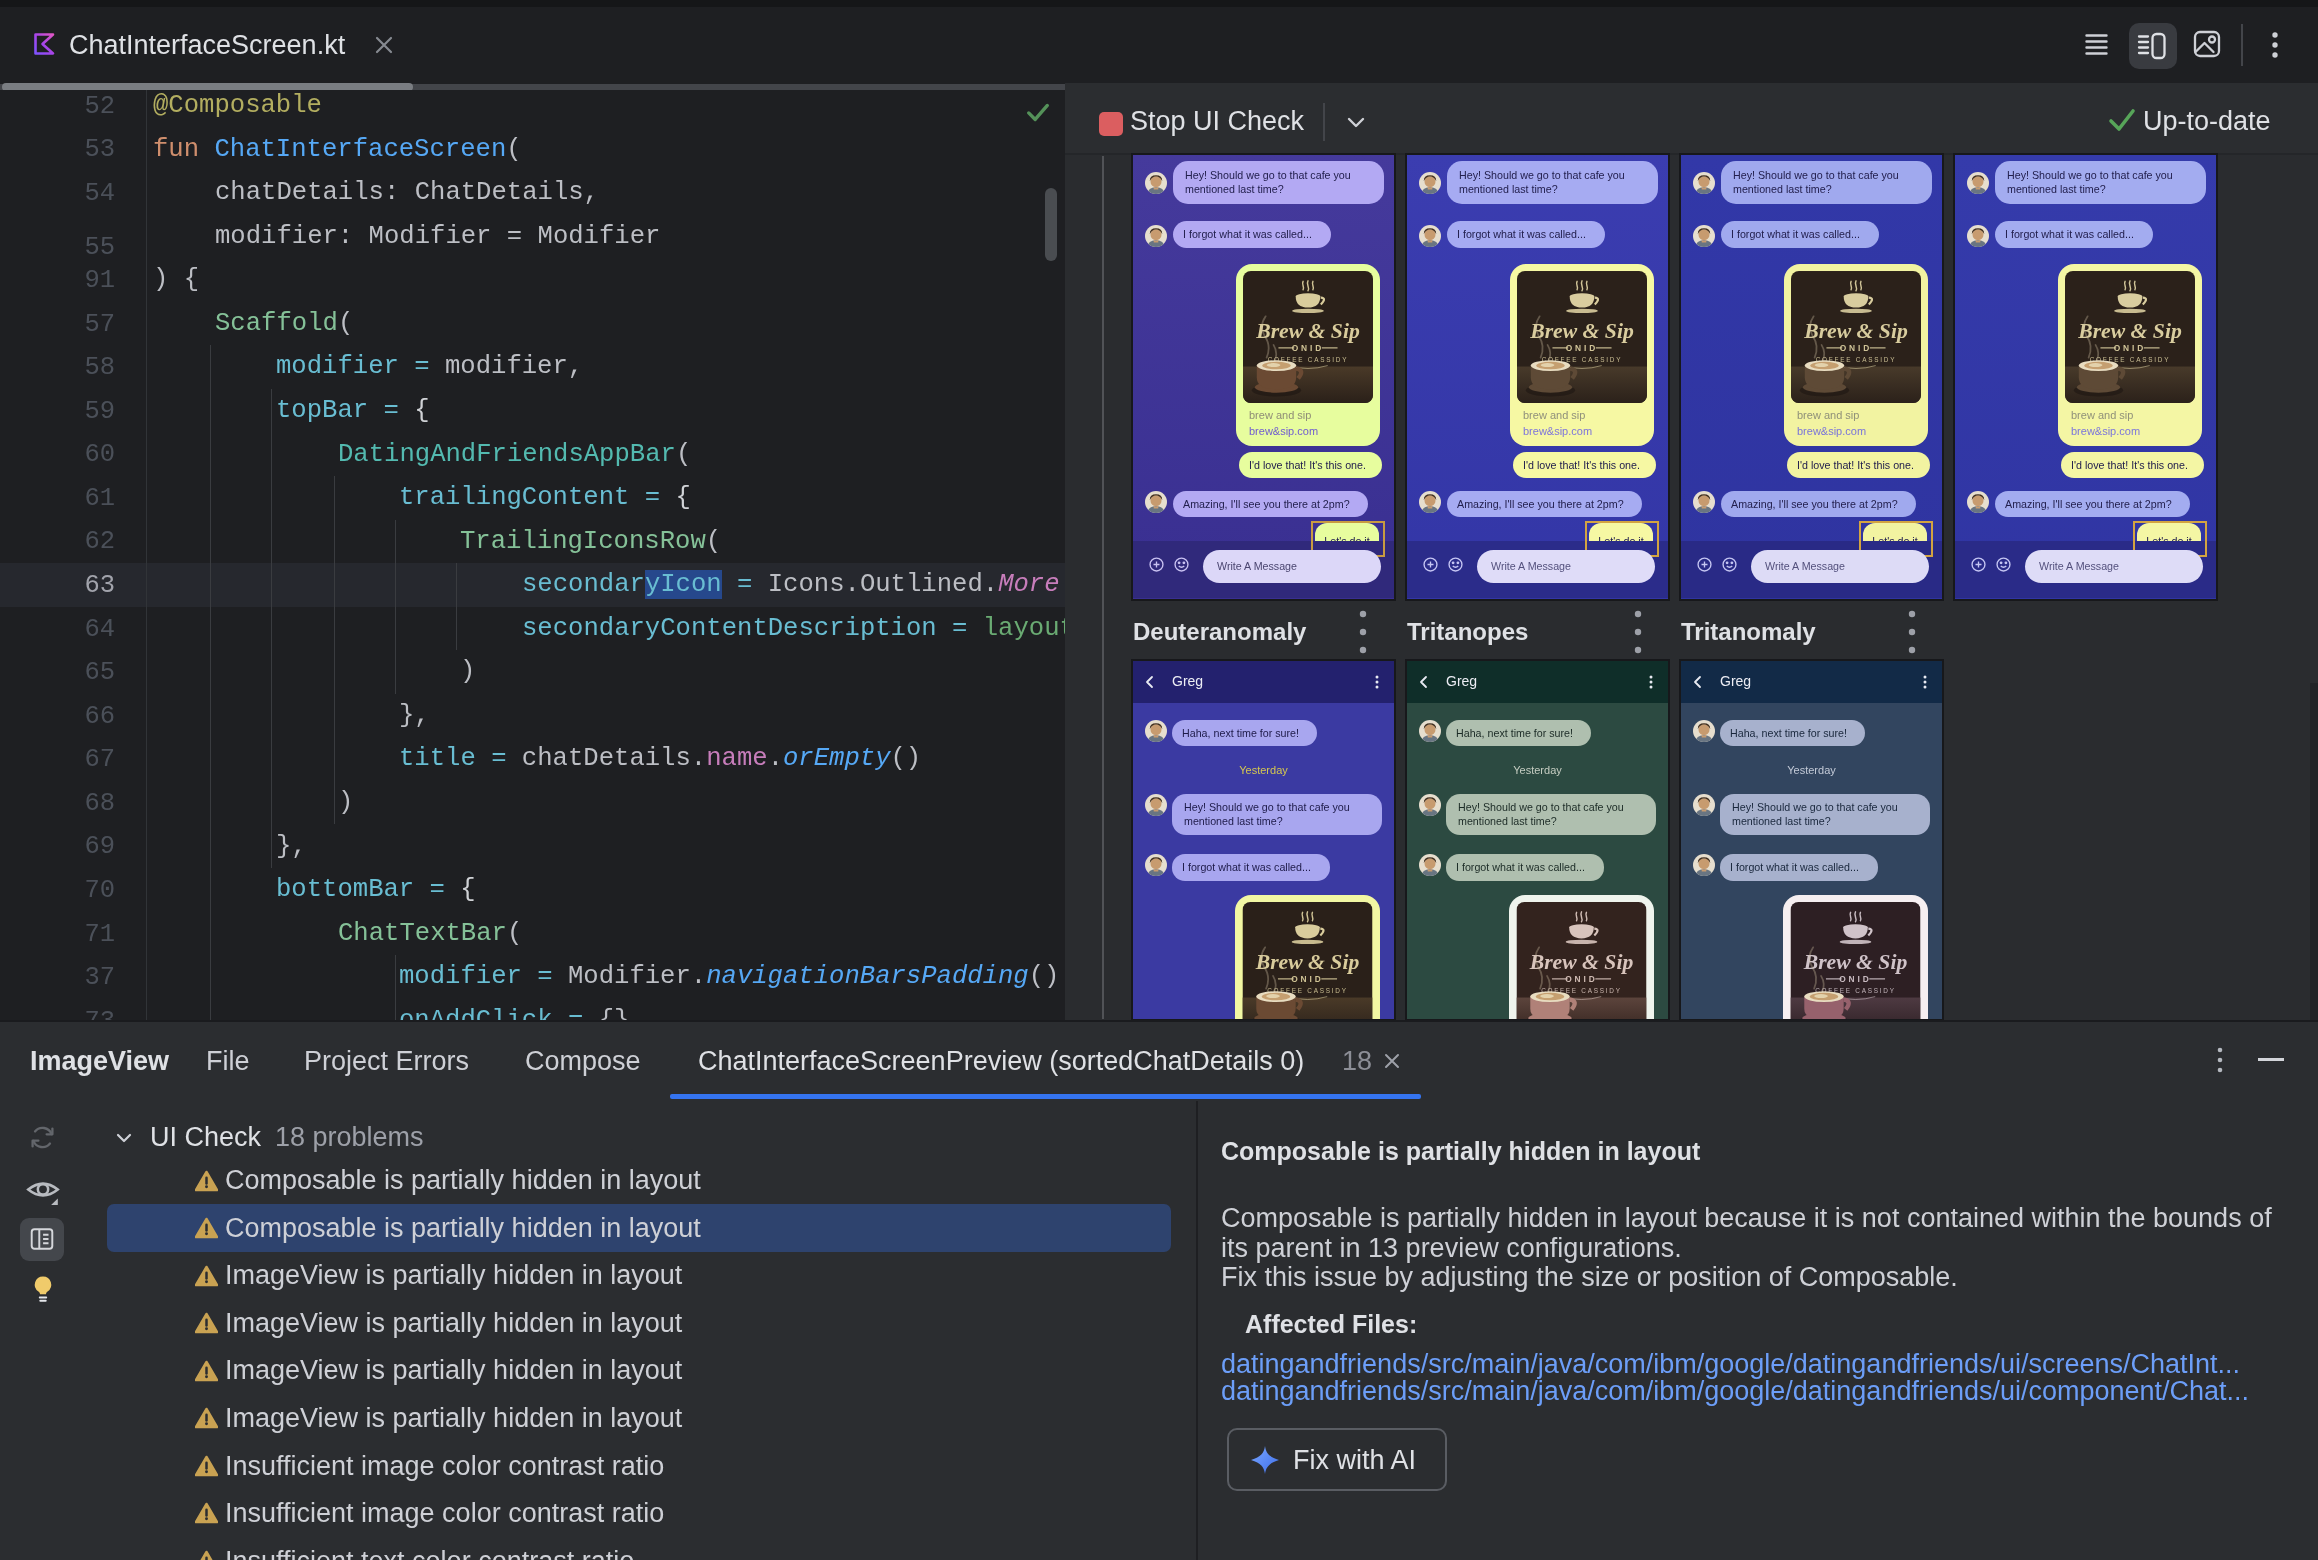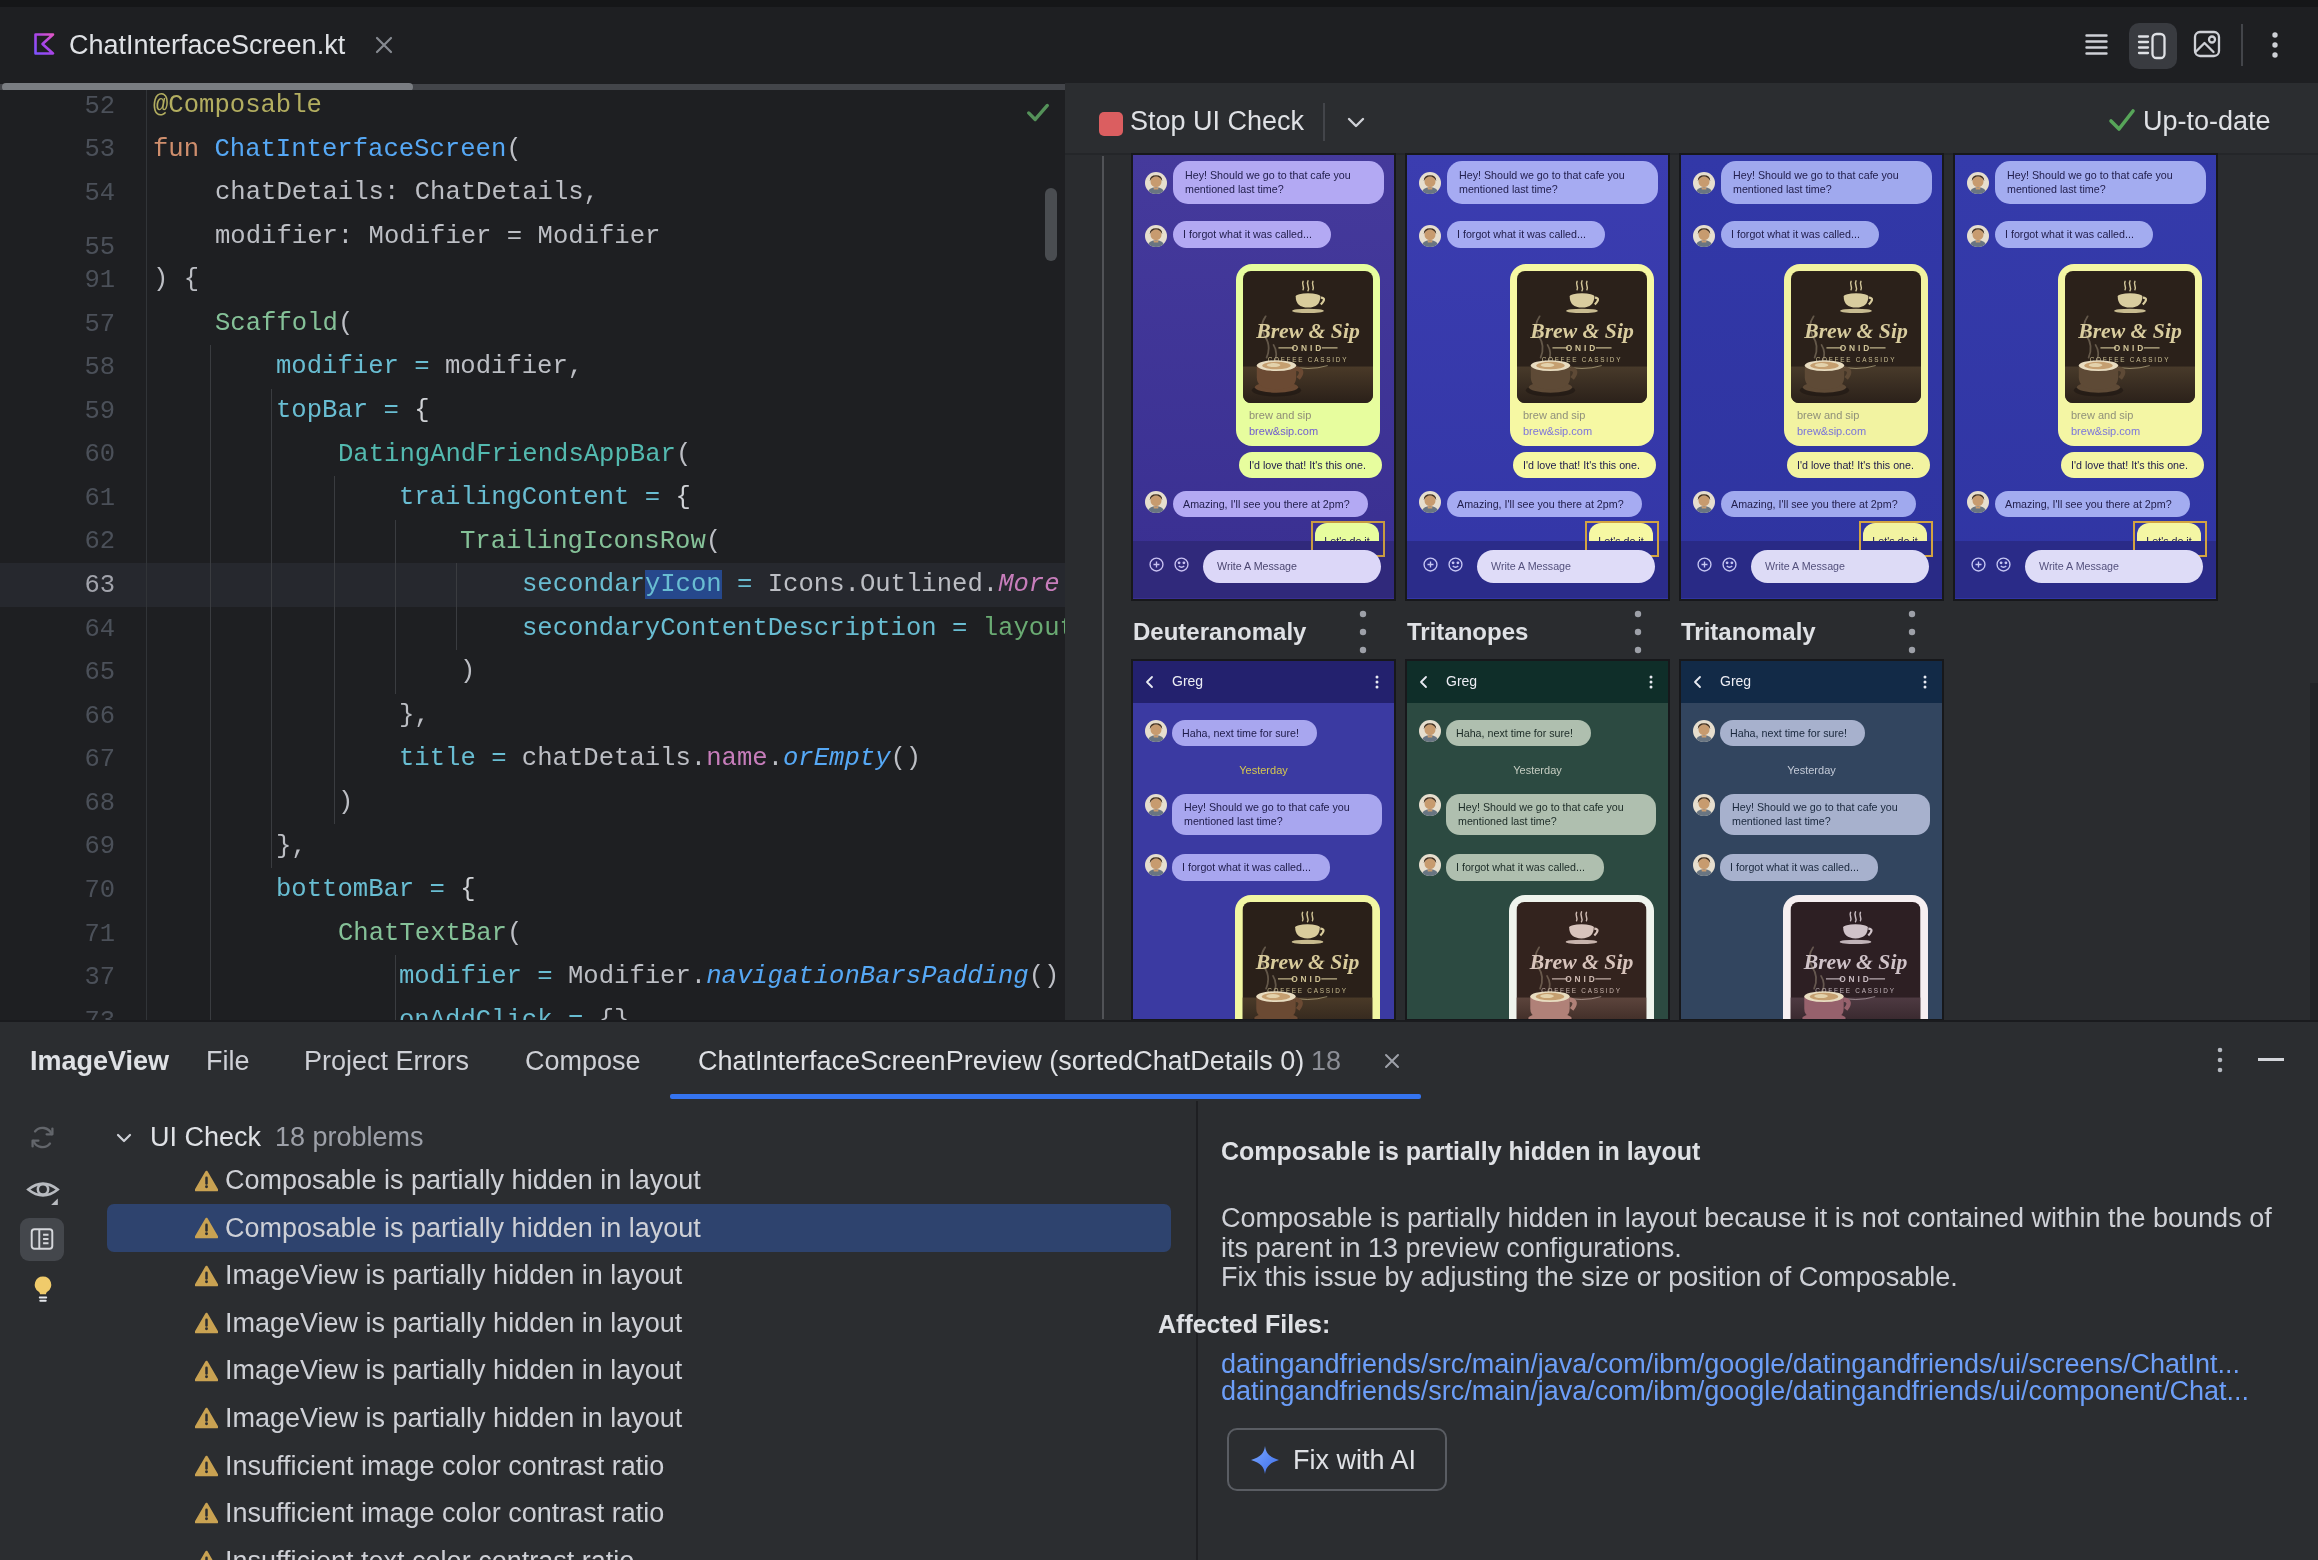--- a/index.html
+++ b/index.html
@@ -849,21 +849,21 @@
 <ellipse cx="31" cy="95.5" rx="7" ry="2" fill="#E3D2AC"></ellipse>
 </g>
       </svg>
     </div>
 <div class="abs" style="left:0;top:1020px;width:2319px;height:541px;background:#2B2D30;border-top:2px solid #1A1B1E;overflow:hidden">
 <div style="position:absolute;left:30px;top:39px;transform:translateY(-50%);font-family:'Liberation Sans',sans-serif;font-size:27px;font-weight:700;color:#DFE1E5;white-space:pre;">ImageView</div>
 <div style="position:absolute;left:206px;top:39px;transform:translateY(-50%);font-family:'Liberation Sans',sans-serif;font-size:27px;font-weight:400;color:#CED0D6;white-space:pre;">File</div>
 <div style="position:absolute;left:304px;top:39px;transform:translateY(-50%);font-family:'Liberation Sans',sans-serif;font-size:27px;font-weight:400;color:#CED0D6;white-space:pre;">Project Errors</div>
 <div style="position:absolute;left:525px;top:39px;transform:translateY(-50%);font-family:'Liberation Sans',sans-serif;font-size:27px;font-weight:400;color:#CED0D6;white-space:pre;">Compose</div>
 <div style="position:absolute;left:698px;top:39px;transform:translateY(-50%);font-family:'Liberation Sans',sans-serif;font-size:27px;font-weight:400;color:#DFE1E5;white-space:pre;">ChatInterfaceScreenPreview (sortedChatDetails 0)</div>
-<div style="position:absolute;left:1311px;top:39px;transform:translateY(-50%);font-family:'Liberation Sans',sans-serif;font-size:27px;font-weight:400;color:#8C8E96;white-space:pre;">18</div>
+<div style="position:absolute;left:1342px;top:39px;transform:translateY(-50%);font-family:'Liberation Sans',sans-serif;font-size:27px;font-weight:400;color:#8C8E96;white-space:pre;">18</div>
 <svg class="abs" style="left:1381px;top:28px" width="22" height="22" viewBox="0 0 22 22">
         <path d="M5 5 L17 17 M17 5 L5 17" stroke="#9DA0A8" stroke-width="2" stroke-linecap="round"></path>
       </svg>
 <div class="abs" style="left:670px;top:72px;width:751px;height:5px;background:#3574F0;border-radius:2px"></div>
 <svg class="abs" style="left:2215px;top:24px" width="10" height="30" viewBox="0 0 10 30">
         <g fill="#B4B8BF">
           <circle cx="5" cy="4" r="2.3"></circle>
           <circle cx="5" cy="14" r="2.3"></circle>
           <circle cx="5" cy="24" r="2.3"></circle>
         </g>
@@ -953,21 +953,21 @@
         <path d="M12 1.5 L23 20.5 H1 Z" fill="#C9A252" stroke="#C9A252" stroke-width="2.5" stroke-linejoin="round"></path>
         <path d="M12 7.5 V13.5" stroke="#2B2D30" stroke-width="2.6" stroke-linecap="round"></path>
         <circle cx="12" cy="17" r="1.5" fill="#2B2D30"></circle>
       </svg>
 <div style="position:absolute;left:225px;top:539px;transform:translateY(-50%);font-family:'Liberation Sans',sans-serif;font-size:27px;font-weight:400;color:#CED0D6;white-space:pre;">Insufficient text color contrast ratio</div>
 <div class="abs" style="left:1196px;top:79px;width:2px;height:461px;background:#1E1F22"></div>
 <div style="position:absolute;left:1221px;top:129px;transform:translateY(-50%);font-family:'Liberation Sans',sans-serif;font-size:25px;font-weight:700;color:#DFE1E5;white-space:pre;">Composable is partially hidden in layout</div>
 <div style="position:absolute;left:1221px;top:196px;transform:translateY(-50%);font-family:'Liberation Sans',sans-serif;font-size:27px;font-weight:400;color:#CED0D6;white-space:pre;">Composable is partially hidden in layout because it is not contained within the bounds of</div>
 <div style="position:absolute;left:1221px;top:226px;transform:translateY(-50%);font-family:'Liberation Sans',sans-serif;font-size:27px;font-weight:400;color:#CED0D6;white-space:pre;">its parent in 13 preview configurations.</div>
 <div style="position:absolute;left:1221px;top:255px;transform:translateY(-50%);font-family:'Liberation Sans',sans-serif;font-size:27px;font-weight:400;color:#CED0D6;white-space:pre;">Fix this issue by adjusting the size or position of Composable.</div>
-<div style="position:absolute;left:1158px;top:302px;transform:translateY(-50%);font-family:'Liberation Sans',sans-serif;font-size:25px;font-weight:700;color:#DFE1E5;white-space:pre;">Affected Files:</div>
+<div style="position:absolute;left:1245px;top:302px;transform:translateY(-50%);font-family:'Liberation Sans',sans-serif;font-size:25px;font-weight:700;color:#DFE1E5;white-space:pre;">Affected Files:</div>
 <div style="position:absolute;left:1221px;top:342px;transform:translateY(-50%);font-family:'Liberation Sans',sans-serif;font-size:27px;font-weight:400;color:#6C9EF8;white-space:pre;">datingandfriends/src/main/java/com/ibm/google/datingandfriends/ui/screens/ChatInt...</div>
 <div style="position:absolute;left:1221px;top:369px;transform:translateY(-50%);font-family:'Liberation Sans',sans-serif;font-size:27px;font-weight:400;color:#6C9EF8;white-space:pre;">datingandfriends/src/main/java/com/ibm/google/datingandfriends/ui/component/Chat...</div>
 <div class="abs" style="left:1227px;top:406px;width:220px;height:63px;border:2px solid #5A5D63;border-radius:10px"></div>
 <svg class="abs" style="left:1249px;top:422px" width="32" height="32" viewBox="0 0 32 32">
         <defs>
           <linearGradient id="aig" x1="0" y1="0" x2="1" y2="1">
             <stop offset="0" stop-color="#7AA7FF"></stop>
             <stop offset="1" stop-color="#3D6DE8"></stop>
           </linearGradient>
         </defs>

